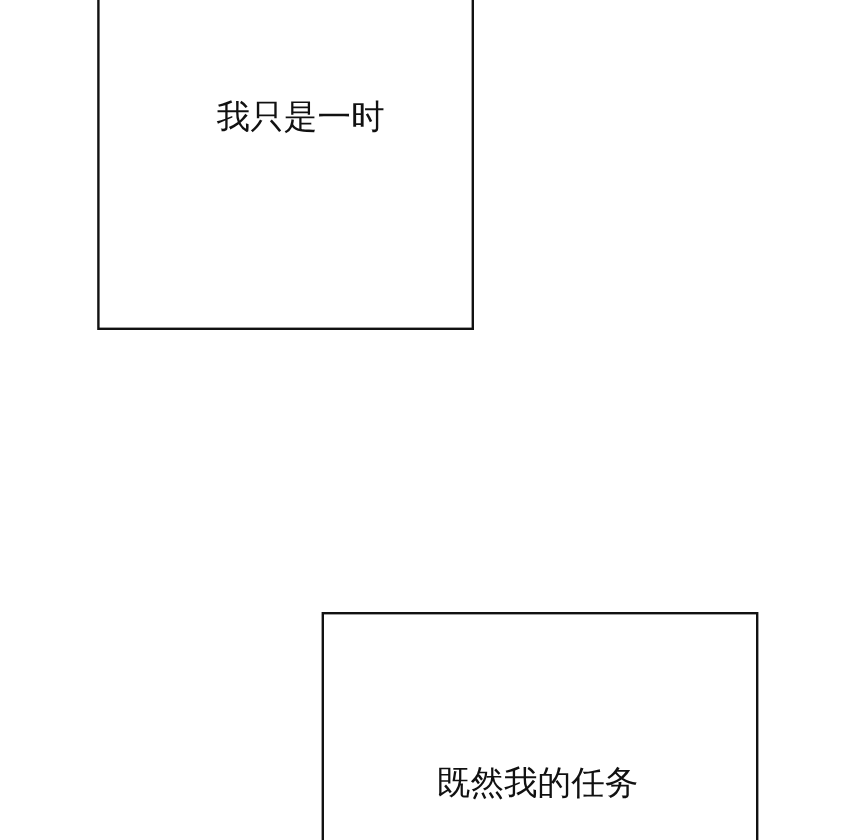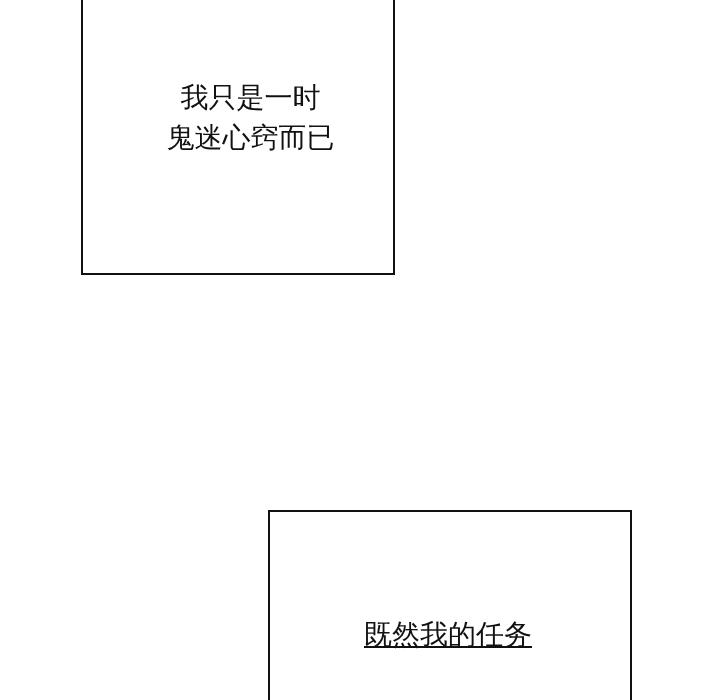--- a/index.html
+++ b/index.html
@@ -40,36 +40,34 @@
       color: #111111;
       font-size: 28px;
       line-height: 40px;
       letter-spacing: 0px;
     }
     #panel-1 .caption {
       top: 80px;
       padding-left: 25px;
     }
     #panel-2 .caption {
-      top: 103px;
+      top: 121px;
       left: -4px;
-      text-decoration: underline;
     }
     .caption-line {
       display: block;
       white-space: nowrap;
     }
   </style>
 </head>
 <body>
 
 <div id="panel-1" class="panel">
   <div class="caption">
     <span class="caption-line">我只是一时</span>
-    <span class="caption-line">鬼迷心窍而已</span>
   </div>
 </div>
 
 <div id="panel-2" class="panel">
   <div class="caption">
     <span class="caption-line">既然我的任务</span>
   </div>
 </div>
 
 </body></html>

